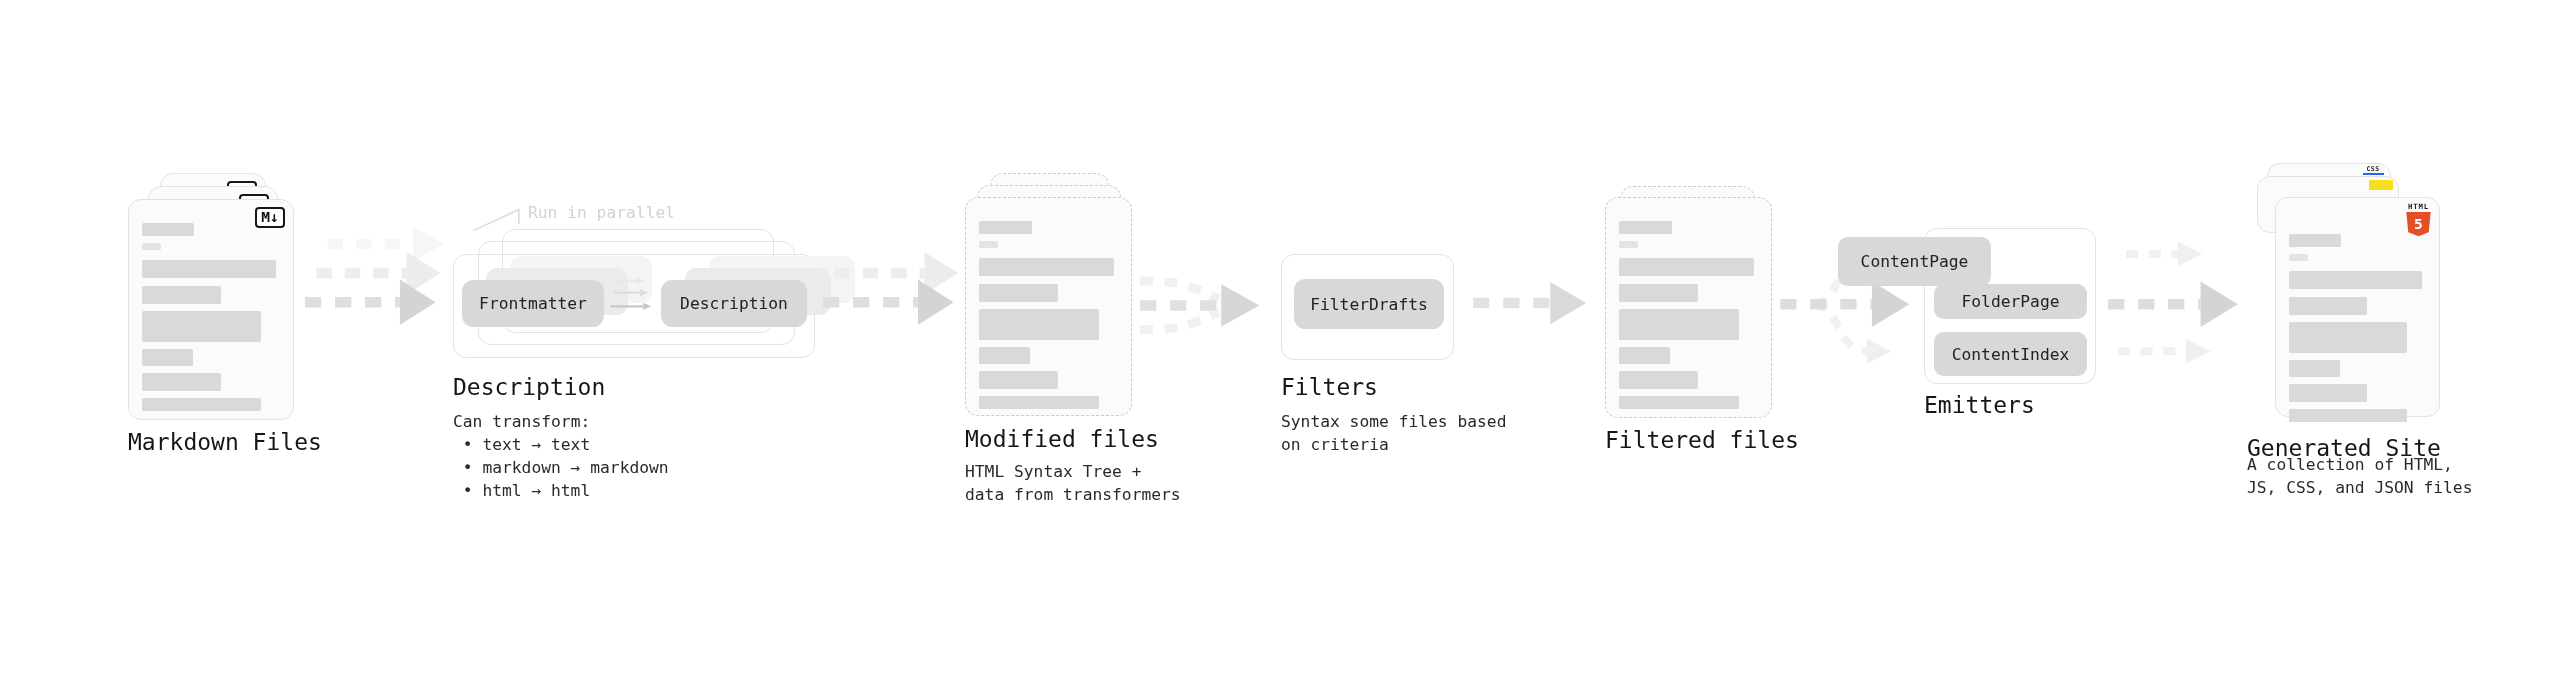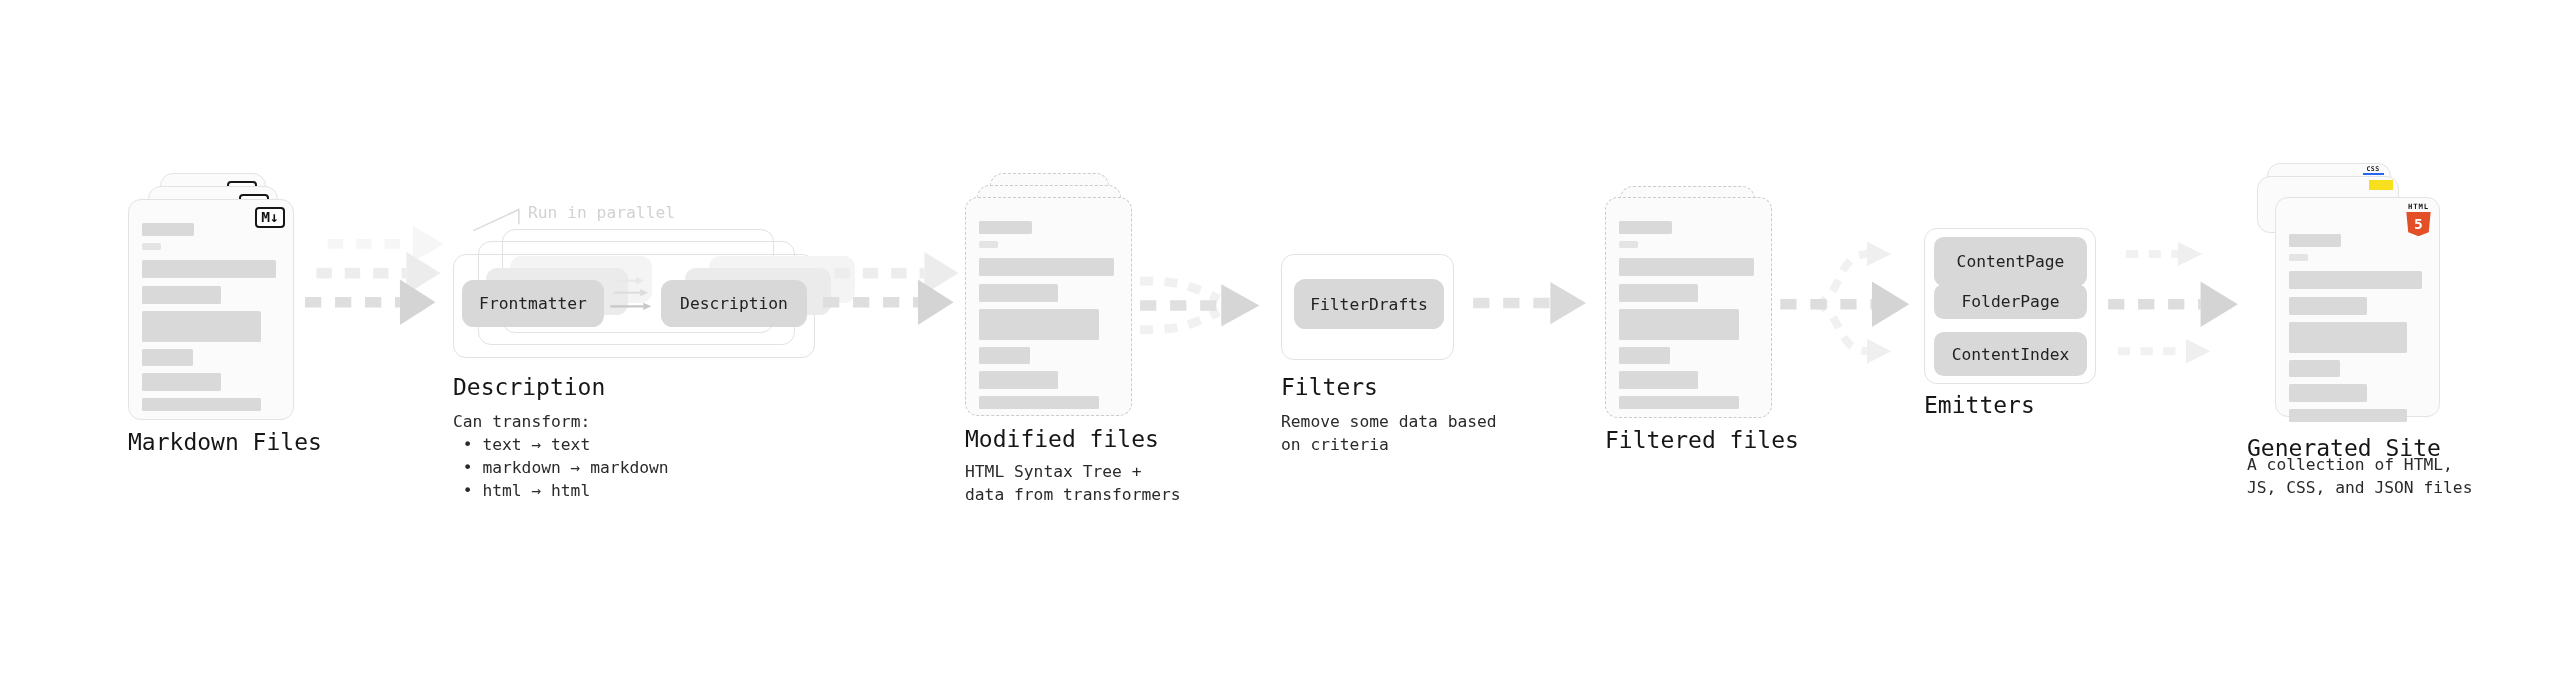--- a/index.html
+++ b/index.html
@@ -149,21 +149,21 @@
     <path d="M5 63 H105" stroke="#e0e0e0" stroke-width="13" stroke-dasharray="20 17" fill="none"></path>
     <polygon points="105,37 105,89 152,63" fill="#d6d6d6"></polygon>
   </svg>
 
   <div>
     <div class="outline-box filled" style="left:1281px;top:254px;width:173px;height:106px;"></div>
     <div class="pill" style="left:1294px;top:279px;width:150px;height:50px;">FilterDrafts</div>
   </div>
   <div class="section-label" style="left:1281px;top:374px;">Filters</div>
   <div class="section-desc" style="left:1281px;top:410px;">
-    <div>Remove some data based</div>
+    <div>Syntax some files based</div>
     <div>on criteria</div>
   </div>
 
   <svg class="arr" style="left:1469px;top:277px;" width="122" height="52" viewBox="0 0 150 64">
     <path d="M5 32 H100" stroke="#e2e2e2" stroke-width="13" stroke-dasharray="20 17" fill="none"></path>
     <polygon points="100,6 100,58 144,32" fill="#d9d9d9"></polygon>
   </svg>
 
   <div>
     <div class="file-card dashed" style="left:1620px;top:186px;width:135px;height:57px;"></div>
@@ -186,21 +186,21 @@
     <path d="M48 94 C82 88 72 34 112 32" stroke="#f1f1f1" stroke-width="10" stroke-dasharray="15 13" fill="none"></path>
     <polygon points="112,17 112,47 142,32" fill="#efefef"></polygon>
     <path d="M48 94 C82 100 72 150 112 152" stroke="#f1f1f1" stroke-width="10" stroke-dasharray="15 13" fill="none"></path>
     <polygon points="112,137 112,167 142,152" fill="#efefef"></polygon>
     <path d="M5 94 H118" stroke="#dddddd" stroke-width="13" stroke-dasharray="20 17" fill="none"></path>
     <polygon points="118,66 118,122 164,94" fill="#d4d4d4"></polygon>
   </svg>
 
   <div>
     <div class="outline-box filled" style="left:1924px;top:228px;width:172px;height:156px;"></div>
-    <div class="pill" style="left:1934px;top:237px;width:153px;height:49px;border-radius:9.8px;text-align:center;">ContentPage</div>
+    <div class="pill" style="left:1838px;top:237px;width:153px;height:49px;border-radius:9.8px;text-align:center;">ContentPage</div>
     <div class="pill" style="left:1934px;top:284px;width:153px;height:35px;border-radius:9.8px;">FolderPage</div>
     <div class="pill" style="left:1934px;top:332px;width:153px;height:44px;border-radius:9.8px;">ContentIndex</div>
   </div>
   <div class="section-label" style="left:1924px;top:392px;">Emitters</div>
 
   <svg class="arr" style="left:2103px;top:228px;" width="140" height="146" viewBox="0 0 172 180">
     <path d="M28 32 H92" stroke="#f1f1f1" stroke-width="10" stroke-dasharray="15 13" fill="none"></path>
     <polygon points="92,17 92,47 122,32" fill="#efefef"></polygon>
     <path d="M6 94 H120" stroke="#dddddd" stroke-width="13" stroke-dasharray="20 17" fill="none"></path>
     <polygon points="120,66 120,122 166,94" fill="#d4d4d4"></polygon>

